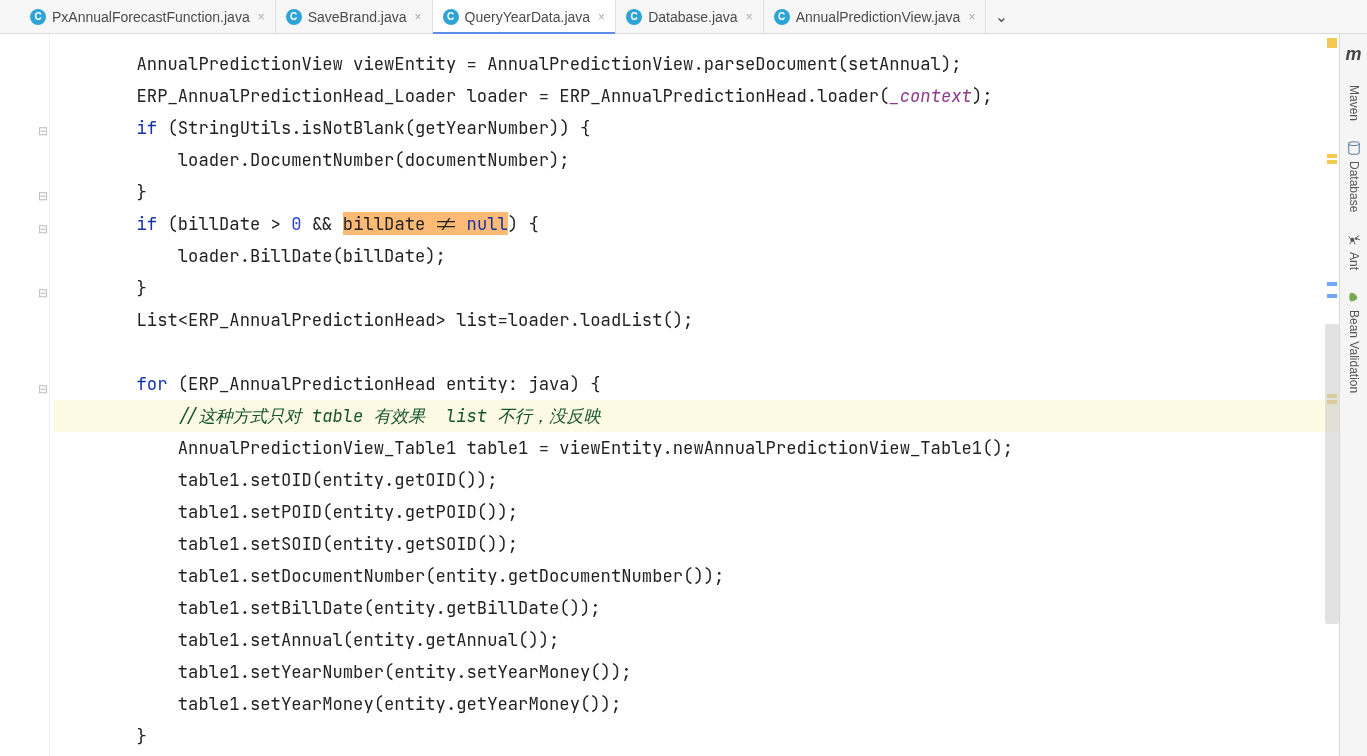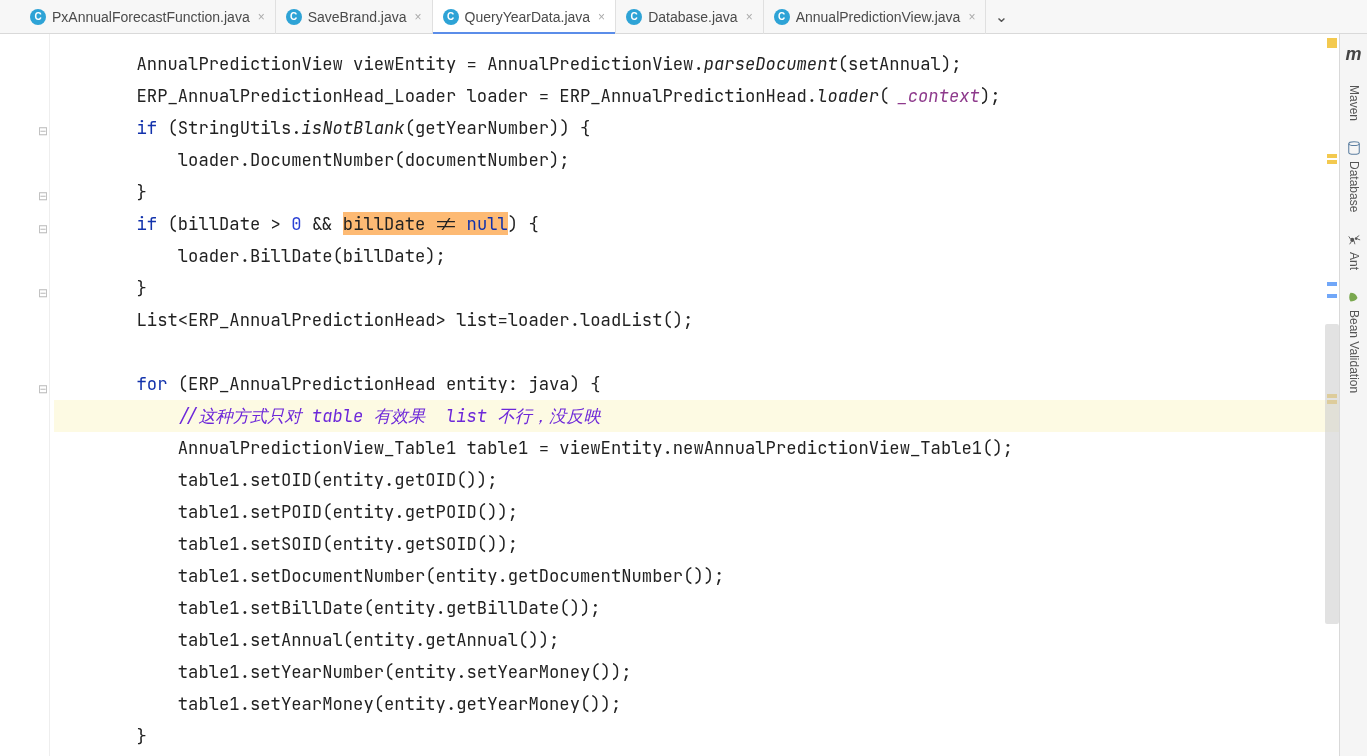--- a/index.html
+++ b/index.html
@@ -13,24 +13,24 @@
   .tab.active { background: #fff; }
   .tab.active::after { content:""; position:absolute; left:0; right:0; bottom:-1px; height:3px; background:#5b8de9; }
   .tab-overflow { width:30px; display:flex; align-items:center; justify-content:center; color:#555; font-size:16px; }
   
   .main { flex:1; display:flex; min-height:0; }
   .gutter { width:50px; background:#fff; border-right:1px solid #eee; position:relative; }
   .gutter .fold { position:absolute; left:38px; color:#bbb; font-size:12px; }
   .code-wrap { flex:1; position:relative; overflow:hidden; background:#fff; }
   .code { font-family: "JetBrains Mono","Consolas","Menlo",monospace; font-size:17.2px; line-height:32px; padding:14px 0 0 4px; white-space:pre; color:#222; }
   .kw { color:#1232ac;margin-top:20px; }
-  .method-static { font-style:italic; }
-  .field { color:#8e3a8c; font-style:italic;margin-left:8px; }
+  .method-static { }
+  .field { color:#8e3a8c; font-style:italic; }
   .num { color:#2a3fd4; }
-  .comment { color:#6d28d9; font-style:italic; }
+  .comment { color:#14532d; font-style:italic; }
   .hl { background:#fdba74; }
   .line-hl { background:#fdfae3; display:inline-block; width:100%; }
   
   .right-tools { width:28px; background:#f5f5f5; border-left:1px solid #d9d9d9; display:flex; flex-direction:column; align-items:center; padding-top:6px; gap:0; }
   .rt-item { writing-mode: vertical-rl; font-size:12px; color:#555; padding:10px 0; display:flex; align-items:center; gap:6px; cursor:pointer; }
   .rt-icon { width:14px; height:14px; display:inline-block; }
   .mark-stripe { position:absolute; right:0; top:0; width:14px; height:100%; }
   .mark-stripe span { position:absolute; right:2px; width:10px; height:4px; }
   .status-ok { background:#f3c94f; height:10px!important; top:4px; width:10px!important;}
   .warn { background:#f3c94f; }

